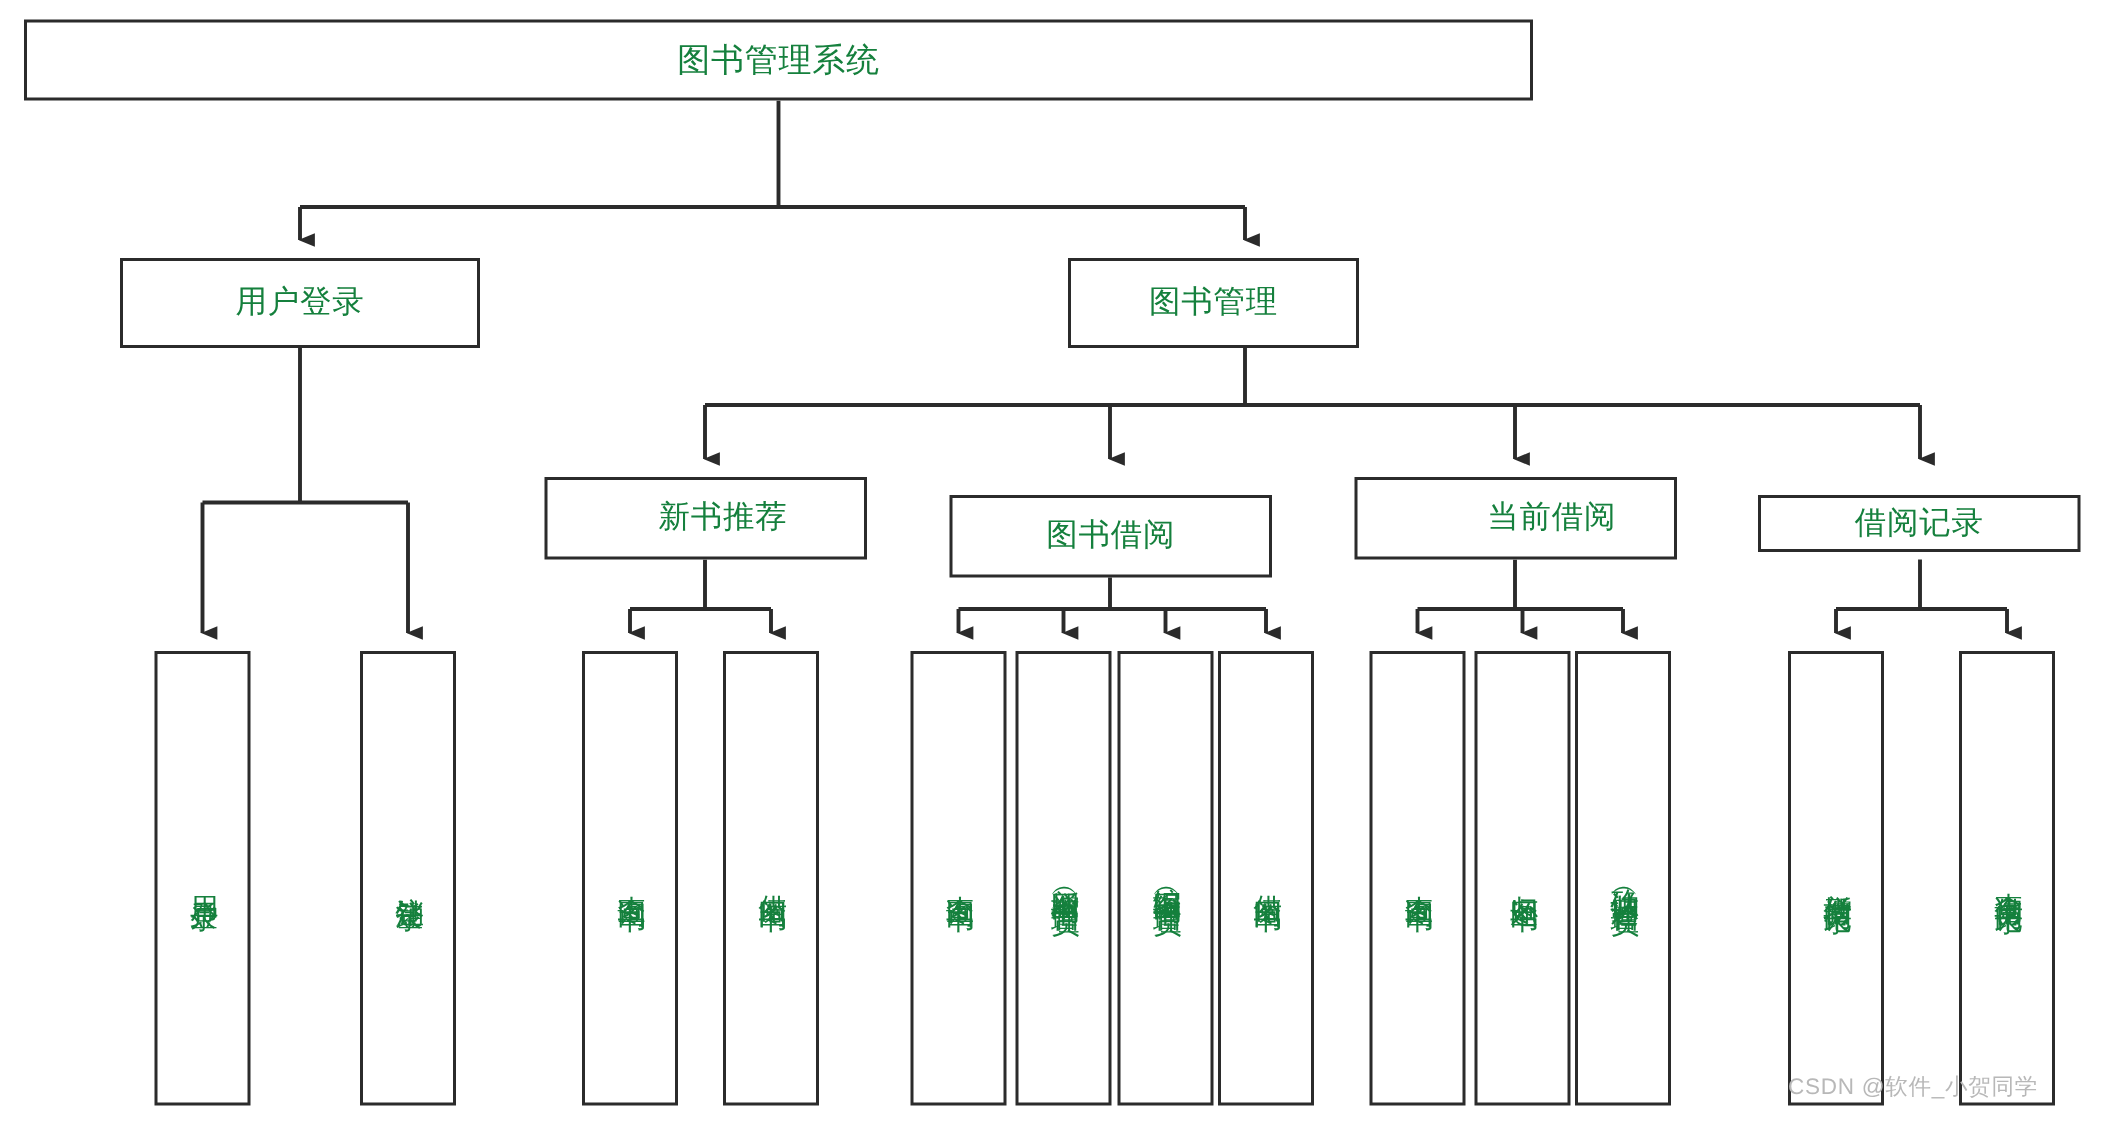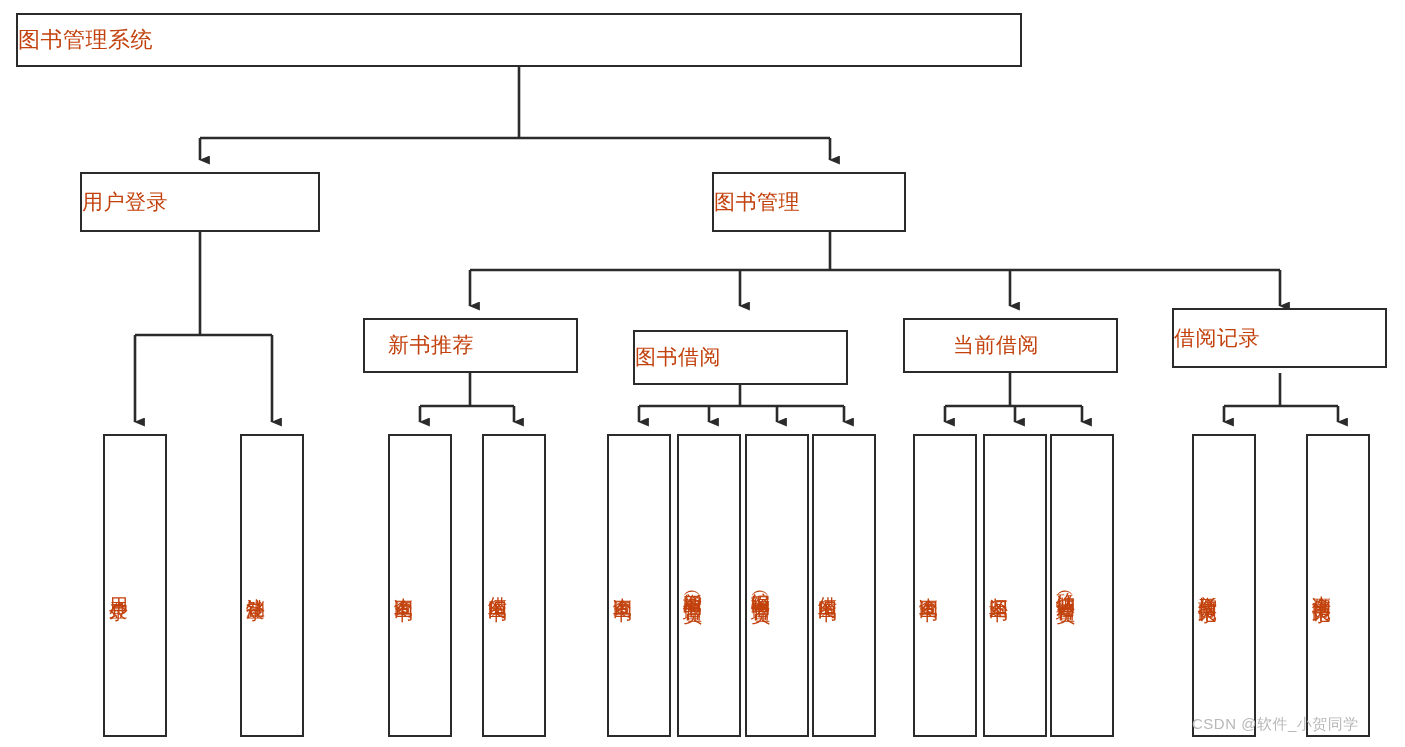--- a/index.html
+++ b/index.html
@@ -26,21 +26,22 @@
     height: 747px;
     pointer-events: none;
   }
   .node {
     position: absolute;
     box-sizing: border-box;
     border: 2px solid #2b2b2b;
     background: #ffffff;
     display: flex;
     align-items: center;
-    color: #c2410c;
+    justify-content: center;
+    color: #15803d;
     line-height: 1.18;
   }
   .node.horiz {
     font-size: 21px;
     letter-spacing: 0.5px;
   }
   .node.root {
     font-size: 22px;
   }
   .node.leaf {
@@ -131,21 +132,21 @@
 
   <div class="node horiz" id="node-l2-0" style="left: 363px; top: 318px; width: 215px; height: 55px; padding-left: 23px;">
     <span>新书推荐</span>
   </div>
   <div class="node horiz" id="node-l2-1" style="left: 633px; top: 318px; width: 215px; height: 55px; margin-top: 12px;">
     <span>图书借阅</span>
   </div>
   <div class="node horiz" id="node-l2-2" style="left: 903px; top: 318px; width: 215px; height: 55px; padding-left: 48px;">
     <span>当前借阅</span>
   </div>
-  <div class="node horiz" id="node-l2-3" style="left: 1172px; top: 308px; width: 215px; height: 60px;">
+  <div class="node horiz" id="node-l2-3" style="left: 1172px; top: 330px; width: 215px; height: 38px;">
     <span>借阅记录</span>
   </div>
 
   <div class="node leaf" id="node-leaf-0" style="left: 103px; top: 434px; width: 64px; height: 303px;">
     <span class="vtext">用户登录</span>
   </div>
   <div class="node leaf" id="node-leaf-1" style="left: 240px; top: 434px; width: 64px; height: 303px;">
     <span class="vtext">注销登录</span>
   </div>
   <div class="node leaf" id="node-leaf-2" style="left: 388px; top: 434px; width: 64px; height: 303px;">

